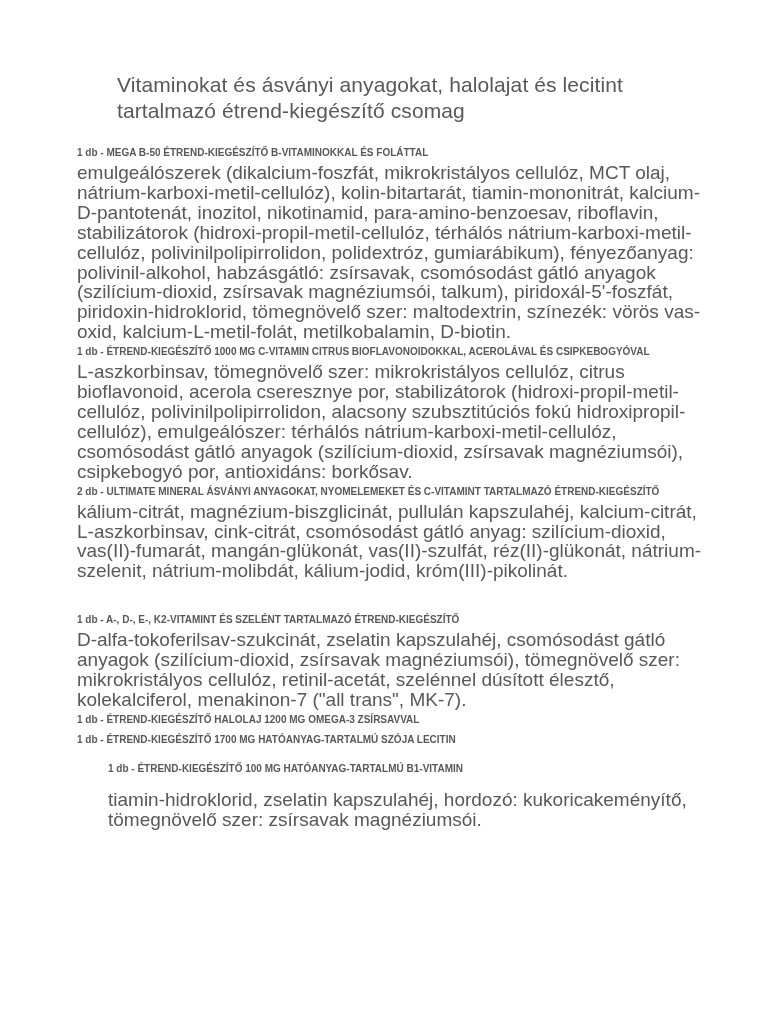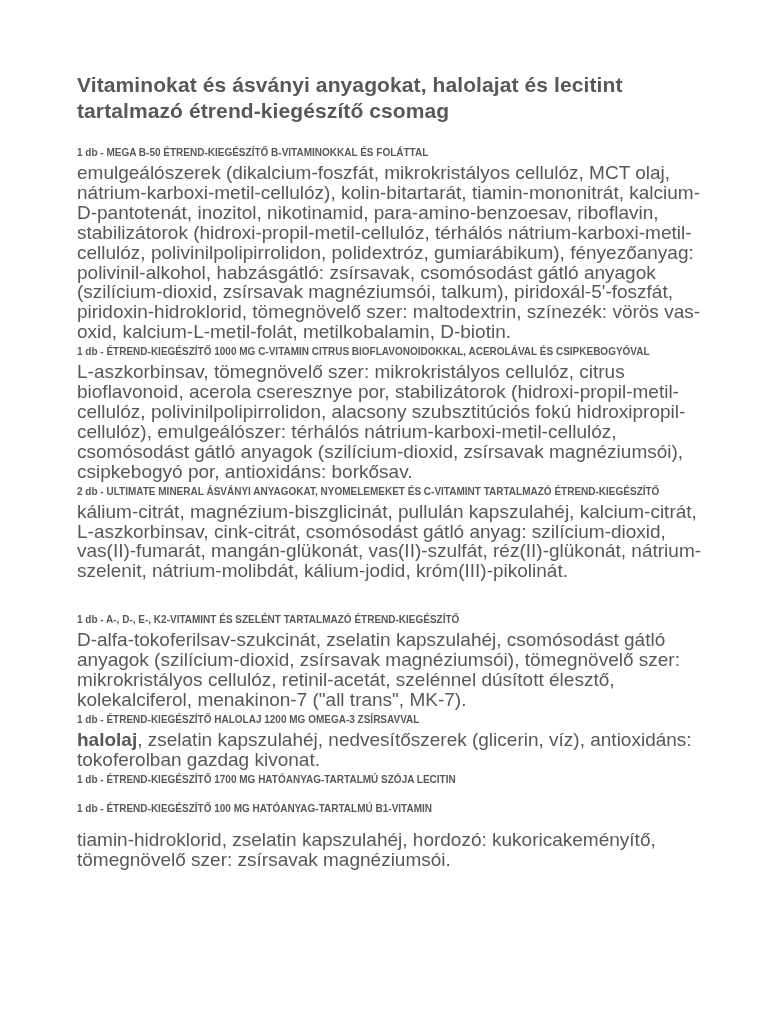--- a/index.html
+++ b/index.html
@@ -15,23 +15,24 @@
   }
   .content {
     position: absolute;
     left: 77px;
     top: 60px;
     width: 628px;
   }
   .title {
     font-size: 21px;
     line-height: 26px;
-    font-weight: bold;
+    font-weight: normal;
     margin-top: 12px;
     letter-spacing: 0.1px;
+    margin-left: 40px;
   }
   .subtitle {
     margin-top: 17px;
     font-size: 15px;
     line-height: 22px;
   }
   .subtitle-label {
     font-size: 19px;
     font-weight: bold;
     margin-right: 4px;
@@ -40,21 +41,21 @@
   .section .heading {
     font-size: 10px;
     font-weight: bold;
     line-height: 20px;
   }
   .section .body {
     font-size: 19px;
     line-height: 19.9px;
   }
   .section.gap-before { margin-top: 29px; }
-  .section.spaced { margin-top: 9px; }
+  .section.spaced { margin-top: 9px; margin-left: 31px; }
   .section.spaced .body { margin-top: 11px; }
 </style>
 </head>
 <body>
 
 <div class="page">
   <div class="content">
 
     <h1 class="title">Vitaminokat és ásványi anyagokat, halolajat és lecitint tartalmazó étrend-kiegészítő csomag</h1>
 
@@ -76,21 +77,20 @@
         <p class="body"><strong></strong><span>kálium-citrát, magnézium-biszglicinát, pullulán kapszulahéj, kalcium-citrát, L-aszkorbinsav, cink-citrát, csomósodást gátló anyag: szilícium-dioxid, vas(II)-fumarát, mangán-glükonát, vas(II)-szulfát, réz(II)-glükonát, nátrium-szelenit, nátrium-molibdát, kálium-jodid, króm(III)-pikolinát.</span></p>
       </section>
 
       <section class="section gap-before">
         <h2 class="heading">1 db - A-, D-, E-, K2-VITAMINT ÉS SZELÉNT TARTALMAZÓ ÉTREND-KIEGÉSZÍTŐ</h2>
         <p class="body"><strong></strong><span>D-alfa-tokoferilsav-szukcinát, zselatin kapszulahéj, csomósodást gátló anyagok (szilícium-dioxid, zsírsavak magnéziumsói), tömegnövelő szer: mikrokristályos cellulóz, retinil-acetát, szelénnel dúsított élesztő, kolekalciferol, menakinon-7 ("all trans", MK-7).</span></p>
       </section>
 
       <section class="section">
         <h2 class="heading">1 db - ÉTREND-KIEGÉSZÍTŐ HALOLAJ 1200 MG OMEGA-3 ZSÍRSAVVAL</h2>
-        <p class="body"><strong>halolaj</strong><span>, zselatin kapszulahéj, nedvesítőszerek (glicerin, víz), antioxidáns: tokoferolban gazdag kivonat.</span></p>
       </section>
 
       <section class="section">
         <h2 class="heading">1 db - ÉTREND-KIEGÉSZÍTŐ 1700 MG HATÓANYAG-TARTALMÚ SZÓJA LECITIN</h2>
       </section>
 
       <section class="section spaced">
         <h2 class="heading">1 db - ÉTREND-KIEGÉSZÍTŐ 100 MG HATÓANYAG-TARTALMÚ B1-VITAMIN</h2>
         <p class="body"><strong></strong><span>tiamin-hidroklorid, zselatin kapszulahéj, hordozó: kukoricakeményítő, tömegnövelő szer: zsírsavak magnéziumsói.</span></p>
       </section>

